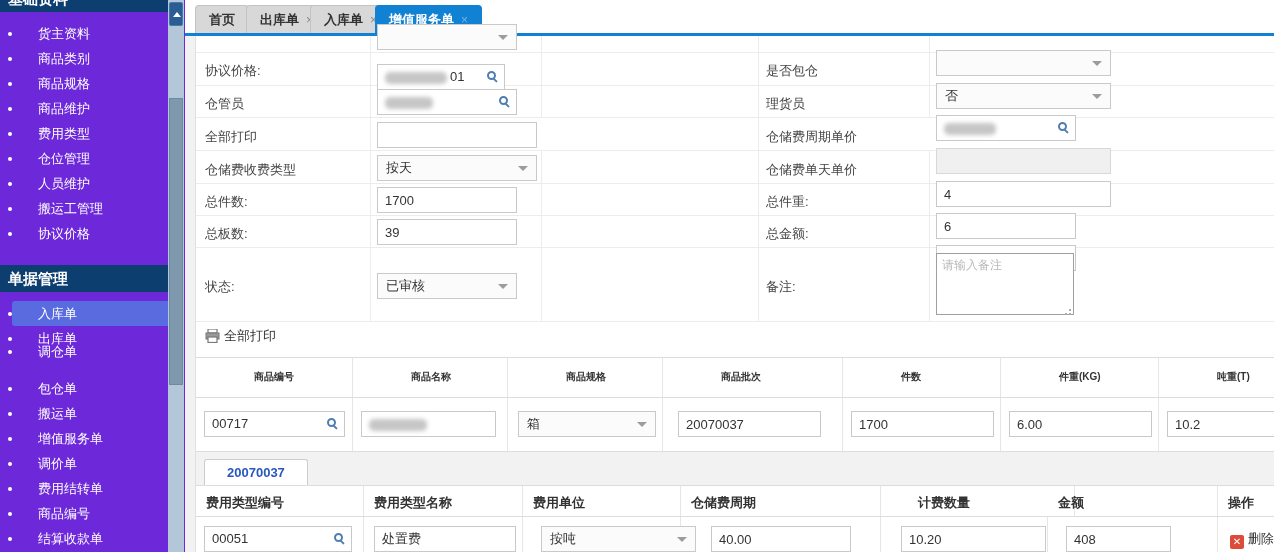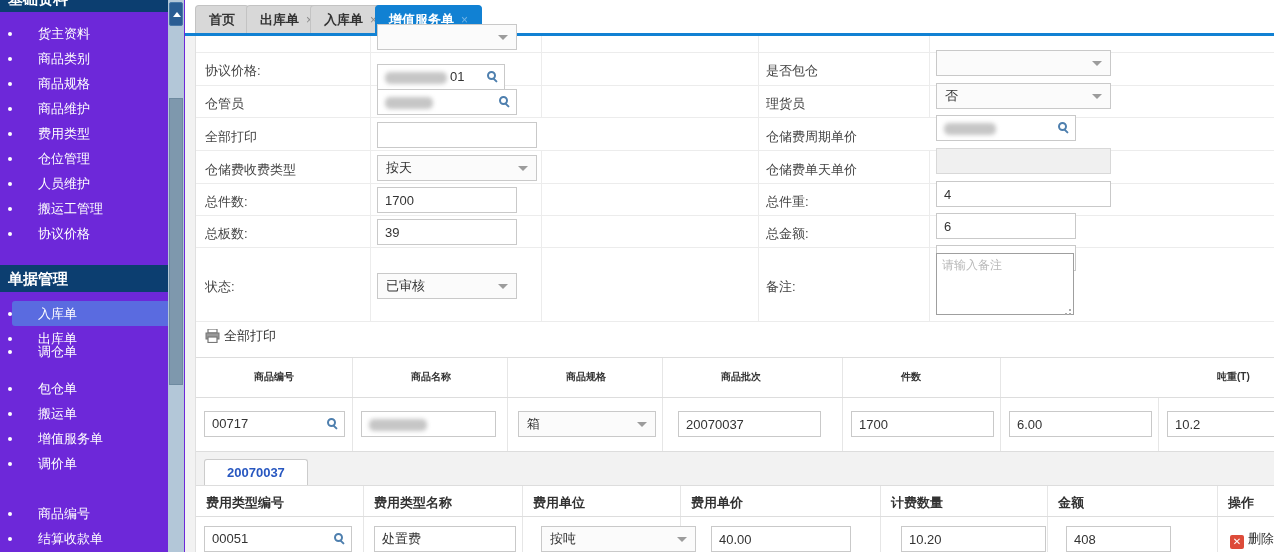--- a/index.html
+++ b/index.html
@@ -181,20 +181,24 @@
         <span class="lbl">搬运单</span>
       </div>
     <div class="side-item" style="top:426px">
         <span class="bullet"></span>
         <span class="lbl">增值服务单</span>
       </div>
     <div class="side-item" style="top:451px">
         <span class="bullet"></span>
         <span class="lbl">调价单</span>
       </div>
+    <div class="side-item" style="top:476px">
+        <span class="bullet"></span>
+        <span class="lbl">费用结转单</span>
+      </div>
     <div class="side-item" style="top:501px">
         <span class="bullet"></span>
         <span class="lbl">商品编号</span>
       </div>
     <div class="side-item" style="top:526px">
         <span class="bullet"></span>
         <span class="lbl">结算收款单</span>
       </div>
 
     <div class="side-scroll">
@@ -374,20 +378,23 @@
             </div>
           <div class="g-cell" style="left:312px; width:155px">
               <span class="g-head-lbl">商品规格</span>
             </div>
           <div class="g-cell" style="left:467px; width:180px">
               <span class="g-head-lbl">商品批次</span>
             </div>
           <div class="g-cell" style="left:647px; width:158px">
               <span class="g-head-lbl">件数</span>
             </div>
+          <div class="g-cell" style="left:805px; width:158px">
+              <span class="g-head-lbl">件重(KG)</span>
+            </div>
           <div class="g-cell" style="left:963px; width:160px">
               <span class="g-head-lbl">吨重(T)</span>
             </div>
         </div>
         <div class="g-row">
           <div class="g-cell" style="left:0;    width:157px">
             <div class="tbox g-ctl" style="width:141px">
               <span class="vis-text" style="left:7px">00717</span>
               <span class="mag"></span>
             </div>
@@ -435,23 +442,23 @@
           <div class="g-cell" style="left:0;    width:168px">
               <span class="fee-head-lbl">费用类型编号</span>
             </div>
           <div class="g-cell" style="left:168px; width:159px">
               <span class="fee-head-lbl">费用类型名称</span>
             </div>
           <div class="g-cell" style="left:327px; width:158px">
               <span class="fee-head-lbl">费用单位</span>
             </div>
           <div class="g-cell" style="left:485px; width:200px">
-              <span class="fee-head-lbl">费用单价</span>
-            </div>
-          <div class="g-cell" style="left:685px; width:167px">
+              <span class="fee-head-lbl">仓储费周期</span>
+            </div>
+          <div class="g-cell" style="left:712px; width:167px">
               <span class="fee-head-lbl">计费数量</span>
             </div>
           <div class="g-cell" style="left:852px; width:170px">
               <span class="fee-head-lbl">金额</span>
             </div>
           <div class="g-cell" style="left:1022px; width:118px">
               <span class="fee-head-lbl">操作</span>
             </div>
         </div>
         <div class="fee-row">

